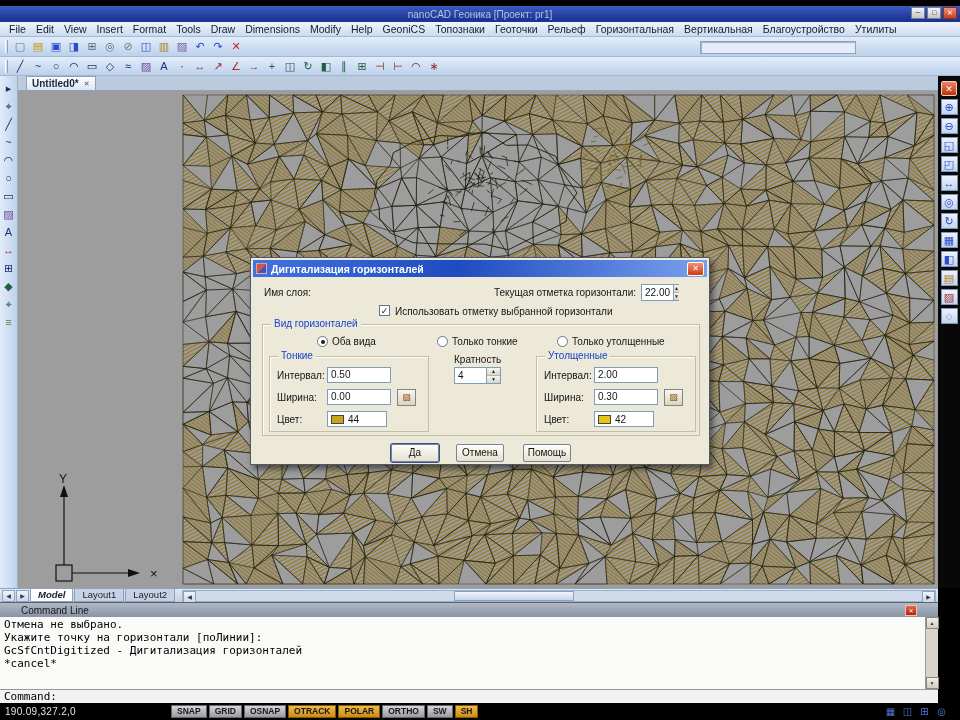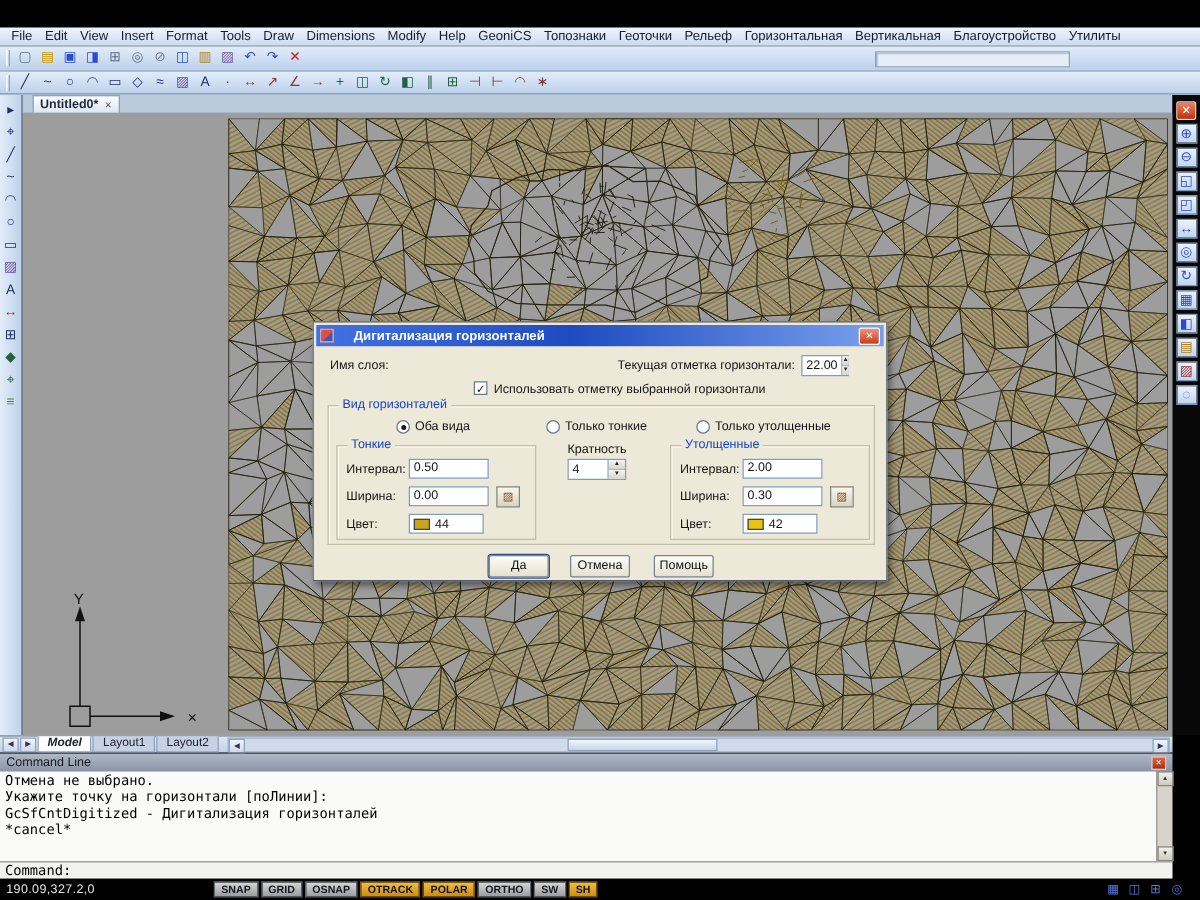--- a/index.html
+++ b/index.html
@@ -39,36 +39,36 @@
 .ucs{position:absolute;left:10px;top:378px}
 
 .layoutrow{position:absolute;left:0;right:22px;top:588px;height:14px;background:linear-gradient(#dfe8f5,#c2d0e4);border-top:1px solid #8ea2be;display:flex;align-items:center;font-size:9.5px;padding-left:2px;gap:1px}
 .navbtn{width:13px;height:12px;background:linear-gradient(#f0f4fa,#ccd8ea);border:1px solid #8ea2be;font-size:6px;text-align:center;line-height:10px;color:#335}
 .ltab{height:13px;line-height:12px;padding:0 7px;background:#c6d2e4;border:1px solid #8ea2be;border-top:none;color:#223}
 .ltab.active{background:#fff;font-weight:bold;font-style:italic}
 .hscroll{flex:1;height:12px;margin:0 2px 0 6px;background:#cfdaea;border:1px solid #9cb0c8;position:relative}
 .hthumb{position:absolute;left:36%;top:0;width:120px;height:10px;background:linear-gradient(#f2f6fc,#c6d4ea);border:1px solid #8ea2be}
 .hl{position:absolute;left:0;top:0}.hr{position:absolute;right:0;top:0}
 
-.cmdheader{position:absolute;left:0;right:22px;top:602px;height:15px;background:linear-gradient(#b0b8c6,#8a94a6);border-top:1px solid #5a6270;display:flex;align-items:center;padding:0 5px;font-size:10px;color:#16181c}
+.cmdheader{position:absolute;left:0;right:22px;top:602px;height:15px;background:linear-gradient(#b0b8c6,#8a94a6);border-top:1px solid #5a6270;display:flex;align-items:center;padding:0 21px;font-size:10px;color:#16181c}
 .chclose{margin-left:auto;width:12px;height:11px;background:linear-gradient(#e06848,#b02808);border:1px solid #f0c0b0;color:#fff;font-size:6px;text-align:center;line-height:10px}
 .cmdbody{position:absolute;left:0;top:617px;right:35px;height:72px;background:#fafaf8;font-family:"DejaVu Sans Mono","Liberation Mono",monospace;font-size:11px;color:#000;padding:1px 4px;line-height:13px;overflow:hidden}
 .cmdscroll{position:absolute;right:22px;top:617px;width:13px;height:72px;background:#d8d4cc;border-left:1px solid #999;display:flex;flex-direction:column;justify-content:space-between;align-items:center}
 .scrbtn{width:13px;height:12px;background:linear-gradient(#f2efe8,#d0ccc0);border:1px solid #8a867a;font-size:5px;text-align:center;line-height:11px;color:#333}
 .cmdprompt{position:absolute;left:0;right:22px;top:689px;height:14px;background:#f2f2f0;border-top:1px solid #999;font-family:"DejaVu Sans Mono","Liberation Mono",monospace;font-size:11px;line-height:13px;padding:0 4px;color:#000}
 
 .statusbar{position:absolute;left:0;right:0;top:703px;height:17px;background:#000;display:flex;align-items:center;padding-left:5px;gap:14px}
 .coords{color:#e4e4e4;font-size:10px;width:152px;letter-spacing:.3px}
 .sbtn{height:13px;padding:0 5px;font-size:8.5px;font-weight:bold;color:#14181e;background:linear-gradient(#d6d6d6,#9c9ca0);border:1px solid #60666e;line-height:11px}
 .sbtn.active{background:linear-gradient(#f2bc46,#cd8c12);border-color:#7c5a08}
 .tray{margin-left:auto;margin-right:12px;display:flex;gap:4px}
 .ticon{width:13px;height:13px;font-size:10px;line-height:13px;text-align:center;color:#5576d8}
 
 .dialog{position:absolute;left:250px;top:257px;width:460px;height:208px;background:#ece9d8;border:1px solid #50586a;box-shadow:3px 4px 6px rgba(0,0,0,.5);z-index:10;font-size:10px;color:#141414}
-.dlgtitle{position:absolute;left:2px;right:2px;top:2px;height:17px;background:linear-gradient(90deg,#4272e2,#1e4cc0 45%,#79a0ee);display:flex;align-items:center;padding:0 3px;color:#fff;font-weight:bold;font-size:10.5px;gap:16px}
+.dlgtitle{position:absolute;left:2px;right:2px;top:2px;height:17px;background:linear-gradient(90deg,#4272e2,#1e4cc0 45%,#79a0ee);display:flex;align-items:center;padding:0 3px;color:#fff;font-weight:bold;font-size:10.5px;gap:4px}
 .dlgicon{width:11px;height:11px;background:linear-gradient(135deg,#e05038 55%,#3858c8 55%);border:1px solid rgba(255,255,255,.5)}
 .dlgclose{margin-left:auto;width:17px;height:14px;background:linear-gradient(#f49078,#cc3c14);border:1px solid #fff;border-radius:2px;color:#fff;font-size:8px;font-weight:bold;text-align:center;line-height:12px}
 .dlabel{position:absolute;white-space:nowrap}
 .blue{color:#1342ce}
 .numfield{position:absolute;height:16px;background:#fff;border:1px solid #7f9db9;font-size:10px;line-height:14px;padding:0 3px}
 .combo,.spin{position:absolute;height:17px;background:#fff;border:1px solid #7f9db9;display:flex;align-items:stretch;font-size:10px}
 .combo-val{flex:1;padding:1px 3px;line-height:13px}
 .drop{width:16px;background:linear-gradient(#f6f5f0,#d8d4c8);border-left:1px solid #7f9db9;font-size:6px;display:flex;align-items:center;justify-content:center;color:#223}
 .spinval{flex:1;padding:1px 3px;line-height:13px}
 .spinbtns{width:14px;display:flex;flex-direction:column;border-left:1px solid #7f9db9}
@@ -85,20 +85,28 @@
 .swatchbox{position:absolute;height:16px;background:#fff;border:1px solid #7f9db9;display:flex;align-items:center;gap:4px;padding:0 3px}
 .swatch{width:13px;height:9px;border:1px solid #444}
 .btn{position:absolute;height:18px;background:linear-gradient(#fefdf8,#e4e0d0);border:1px solid #7a8294;border-radius:2px;font-size:10px;text-align:center;line-height:16px;color:#111}
 .btn.default{box-shadow:0 0 0 1px #33508c}
 </style>
 </head>
 <body>
 
 <div class="screen">
 
+  <div class="titlebar">
+    <span class="wtitle">nanoCAD Геоника [Проект: pr1]</span>
+    <span class="winbtns">
+      <span class="wbtn">─</span>
+      <span class="wbtn">□</span>
+      <span class="wbtn close">✕</span>
+    </span>
+  </div>
 
   <div class="menubar">
     <span class="menuitem">File</span>
       <span class="menuitem">Edit</span>
       <span class="menuitem">View</span>
       <span class="menuitem">Insert</span>
       <span class="menuitem">Format</span>
       <span class="menuitem">Tools</span>
       <span class="menuitem">Draw</span>
       <span class="menuitem">Dimensions</span>

